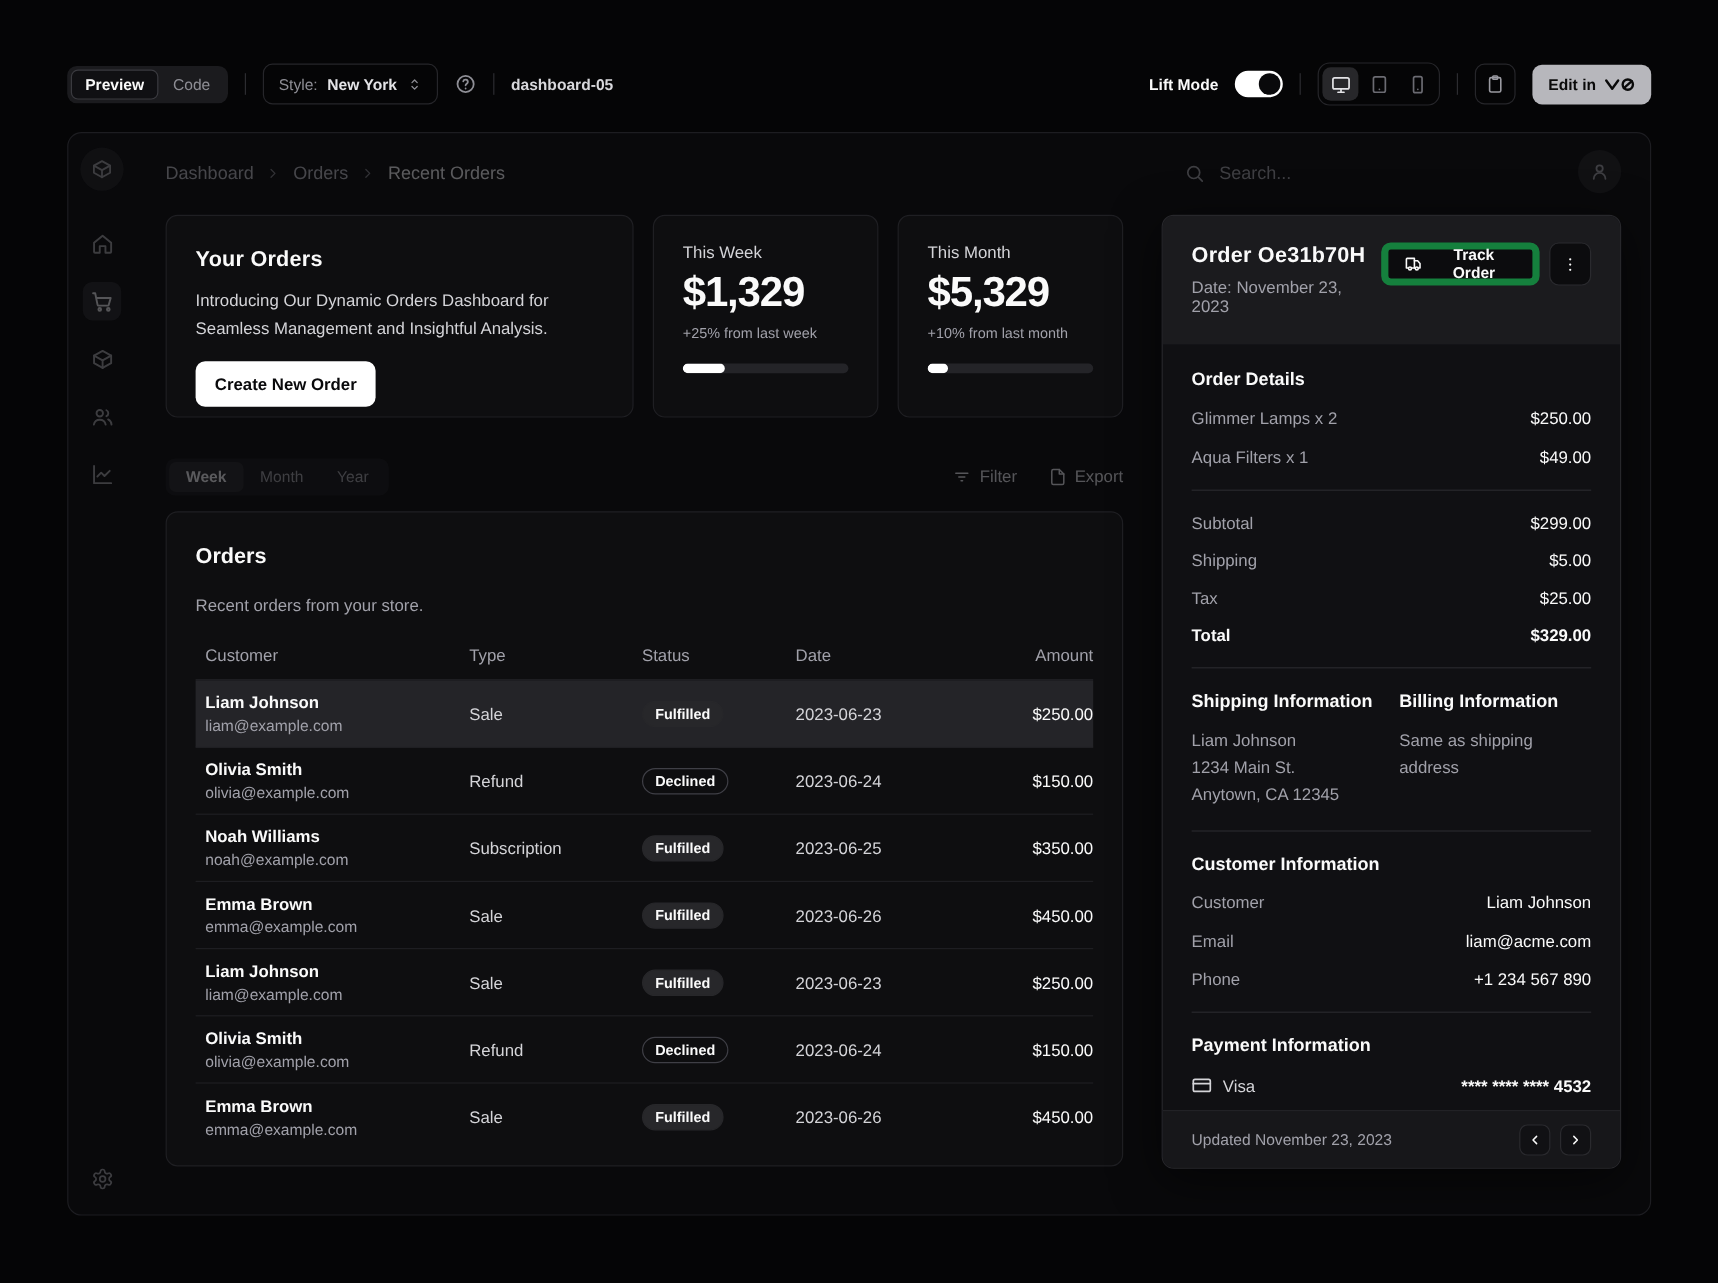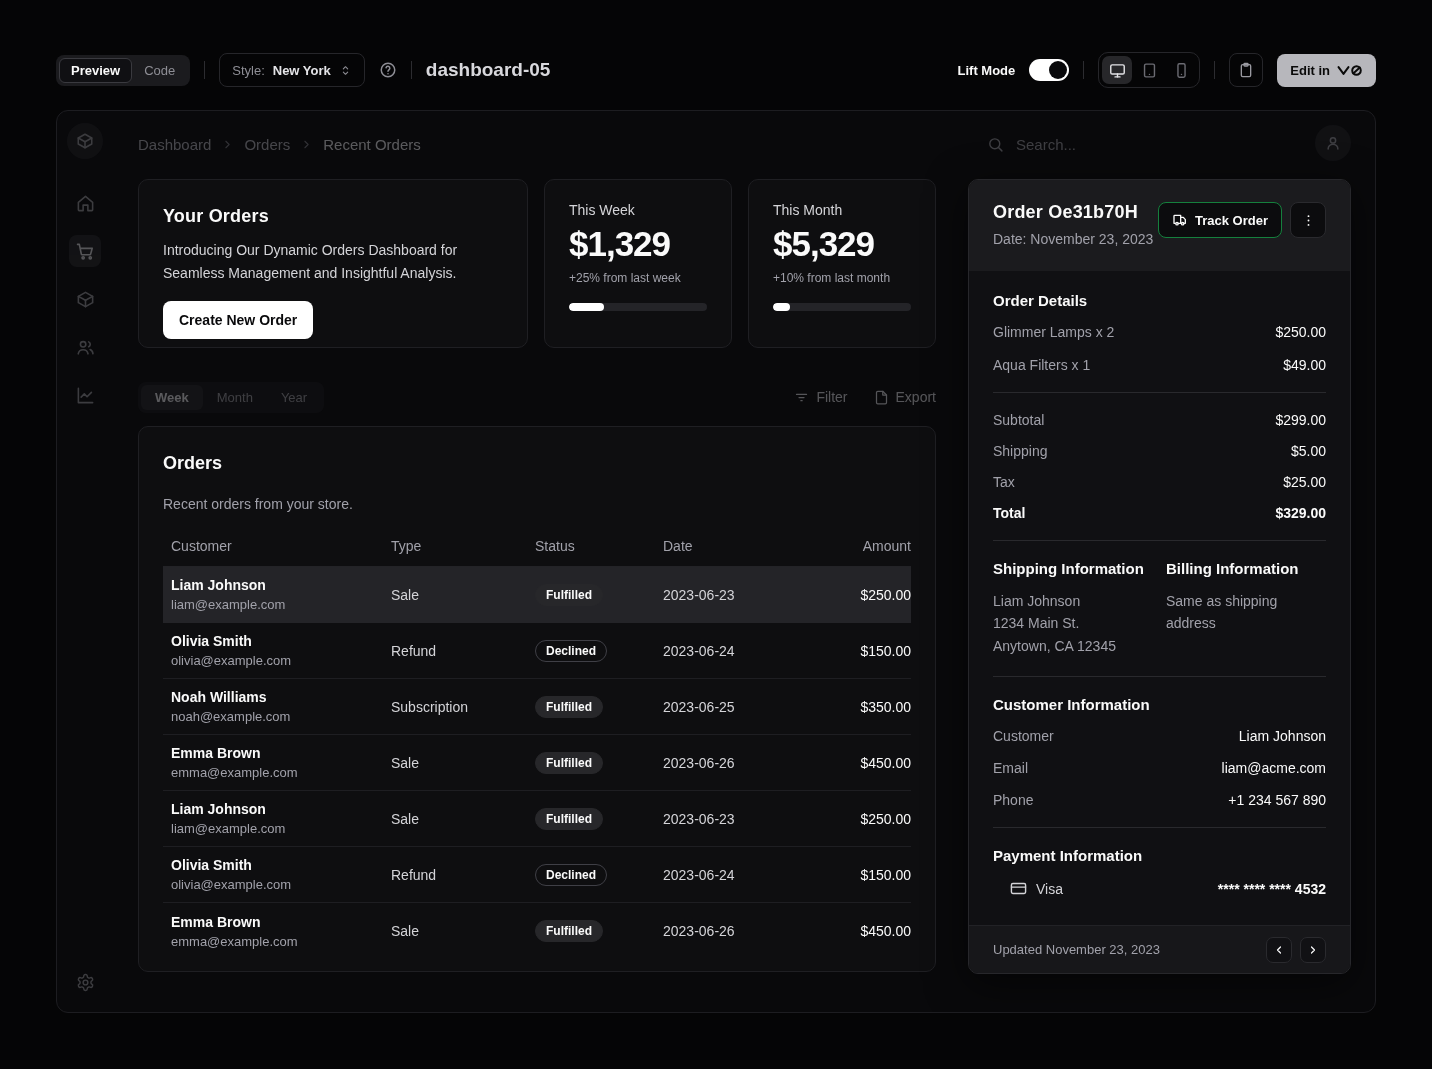--- a/index.html
+++ b/index.html
@@ -11,21 +11,21 @@
   
   .toolbar { position:absolute; left:56px; right:56px; top:51px; height:38px; display:flex; align-items:center; justify-content:space-between; }
   .tb-group { display:flex; align-items:center; gap:14px; }
   .vsep { width:1px; height:18px; background:#2c2c30; }
   .seg { display:flex; align-items:center; background:#1b1b1e; border-radius:8px; padding:3px; }
   .seg-btn { font-size:13px; padding:5px 12px; border-radius:6px; color:#8e8e95; cursor:pointer; }
   .seg-btn.active { background:#101013; border:1px solid #3a3a3f; color:#fafafa; font-weight:700; padding:4px 11px; }
   .style-select { display:flex; align-items:center; gap:8px; border:1px solid #26262a; border-radius:8px; height:34px; padding:0 12px; color:#8e8e95; font-size:13px; }
   .style-select .val { color:#e4e4e7; font-weight:700; }
   .icon-muted { color:#8e8e95; }
-  .proj-name { font-size:19px; font-weight:700; color:#d8d8dc; }
+  .proj-name { font-size:13px; font-weight:700; color:#d8d8dc; }
   .lift-label { font-size:13px; font-weight:700; color:#fafafa;text-align:right; }
   .switch { width:40px; height:22px; background:#fff; border-radius:999px; position:relative; cursor:pointer; }
   .switch .thumb { position:absolute; right:2px; top:2px; width:18px; height:18px; border-radius:50%; background:#09090b; }
   .dev-group { display:flex; align-items:center; gap:2px; border:1px solid #26262a; border-radius:10px; padding:3px; }
   .dev-btn { width:30px; height:28px; display:flex; align-items:center; justify-content:center; border-radius:7px; color:#6b6b72; cursor:pointer; }
   .dev-btn.active { background:#27272a; color:#e4e4e7; }
   .sq-btn { width:34px; height:34px; display:flex; align-items:center; justify-content:center; border:1px solid #26262a; border-radius:8px; color:#9a9aa1; cursor:pointer; }
   .edit-btn { display:flex; align-items:center; gap:7px; background:#b7b7bc; color:#0a0a0a; font-size:13px; font-weight:700; height:33px; padding:16px 13px; border-radius:8px; cursor:pointer; }
 
   
@@ -90,35 +90,35 @@
   .badge { display:inline-block; border-radius:999px; padding:4px 10px; font-size:12px; font-weight:700; line-height:1; color:#fafafa; }
   .badge-filled { background:#27272a; border:1px solid #27272a; }
   .badge-outline { background:transparent; border:1px solid #3f3f46; }
 
   
   .order-panel { position:absolute; left:911px; top:68px; width:383px; height:795px; background:#101013; border:1px solid #27272b; border-radius:10px; overflow:hidden; display:flex; flex-direction:column; box-shadow:0 10px 40px rgba(0,0,0,.55); }
   .op-header { background:#1b1b1e; padding:22px 24px 24px; display:flex; align-items:flex-start; }
   .op-title { font-size:18px; font-weight:700; letter-spacing:.2px; }
   .op-date { margin-top:8px; font-size:14px; color:#a1a1aa; }
   .op-header-actions { margin-left:auto; display:flex; gap:8px; }
-  .track-btn { display:flex; align-items:center; gap:7px; background:#0c0c0e; border:1px solid #15803d; color:#fafafa; font-size:13px; font-weight:700; height:36px; padding:0 13px; border-radius:8px; cursor:pointer; }
+  .track-btn { display:flex; align-items:center; gap:7px; background:#0c0c0e; border:6px solid #15803d; color:#fafafa; font-size:13px; font-weight:700; height:36px; padding:0 13px; border-radius:8px; cursor:pointer; }
   .dots-btn { width:36px; height:36px; background:#0c0c0e; border:1px solid #2a2a2e; border-radius:8px; display:flex; align-items:center; justify-content:center; color:#fafafa; cursor:pointer; }
   .op-body { padding:21px 24px 0; flex:1; font-size:14px; }
   .sec-title { font-size:15px; font-weight:700; }
   .kv { display:flex; justify-content:space-between; align-items:center; }
   .kv .k { color:#a1a1aa; }
   .kv .v { color:#fafafa; }
   .op-items { margin-top:15px; display:flex; flex-direction:column; gap:17px; }
   .op-hr { border:none; border-top:1px solid #29292d; margin:19px 0; }
   .op-summary { display:flex; flex-direction:column; gap:15px; }
   .kv.total .k, .kv.total .v { font-weight:700; color:#fafafa; }
   .addr-grid { display:grid; grid-template-columns:1fr 160px; }
   .addr-lines { margin-top:13px; color:#a1a1aa; line-height:1.6; }
   .cust-rows { margin-top:15px; display:flex; flex-direction:column; gap:16px; }
-  .pay-row { margin-top:16px; display:flex; justify-content:space-between; align-items:center;margin-left:17px; }
+  .pay-row { margin-top:16px; display:flex; justify-content:space-between; align-items:center; }
   .pay-method { display:flex; align-items:center; gap:9px; color:#d4d4d8; }
   .pay-number { font-weight:600; }
   .op-footer { margin-top:auto; background:#17171a; border-top:1px solid #222226; height:48px; padding:0 24px; display:flex; align-items:center; }
   .op-updated { font-size:13px; color:#a1a1aa; }
   .pager { margin-left:auto; display:flex; gap:8px; }
   .pager-btn { width:26px; height:26px; background:#111114; border:1px solid #2a2a2e; border-radius:7px; display:flex; align-items:center; justify-content:center; color:#fafafa; cursor:pointer; }
 </style>
 </head>
 <body>
 

